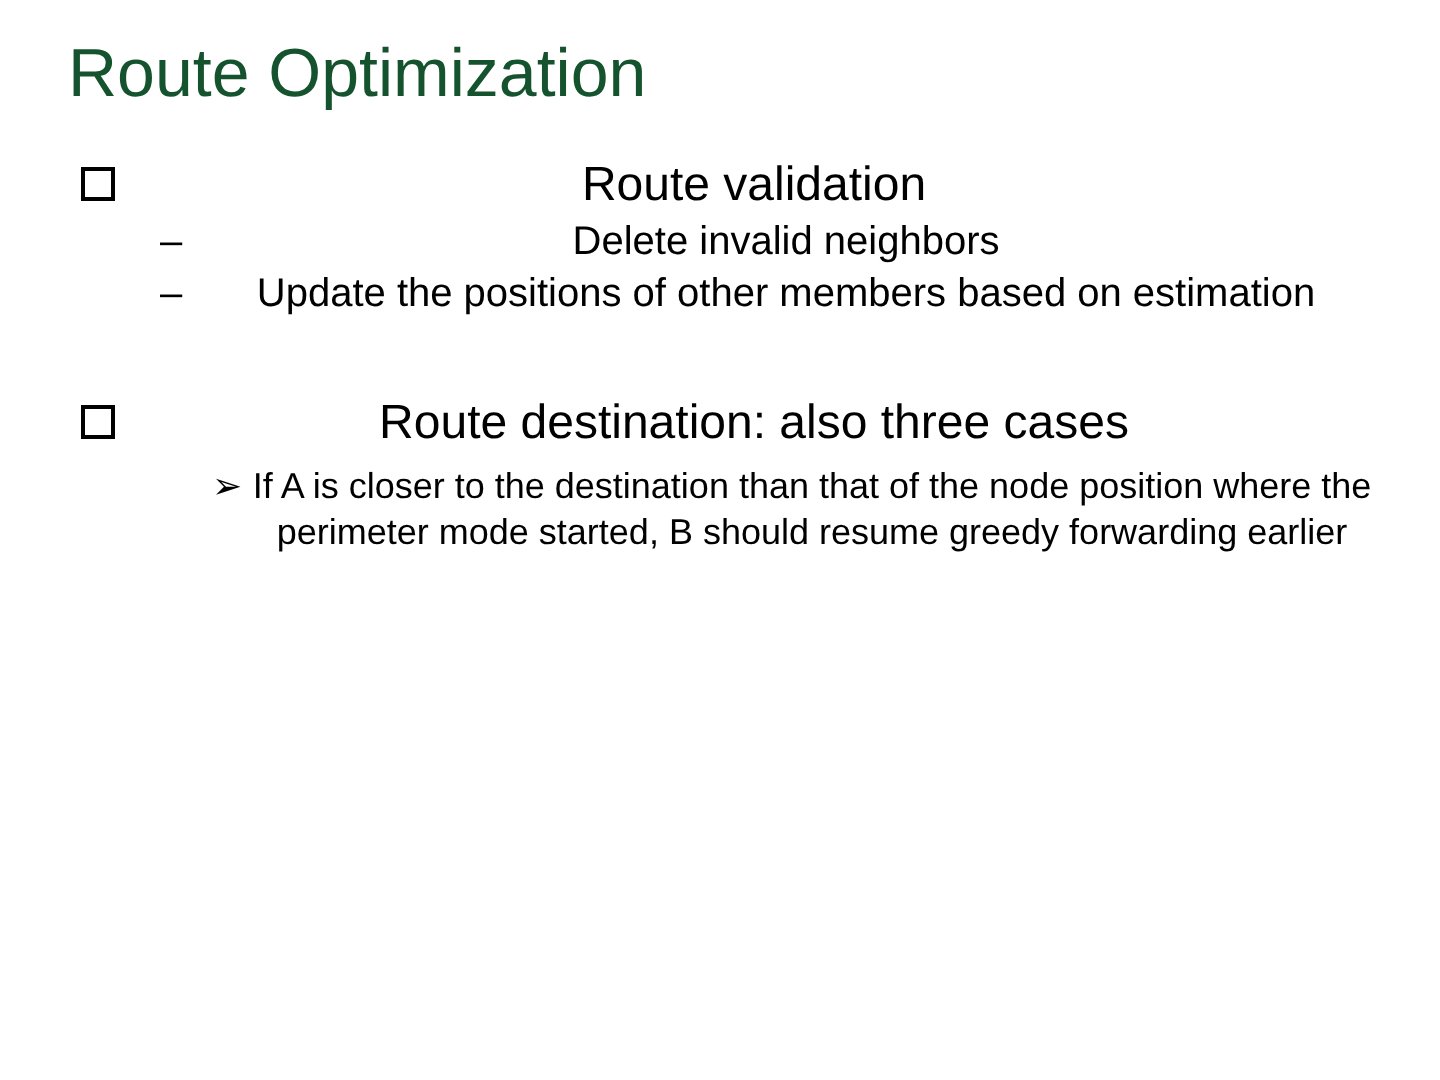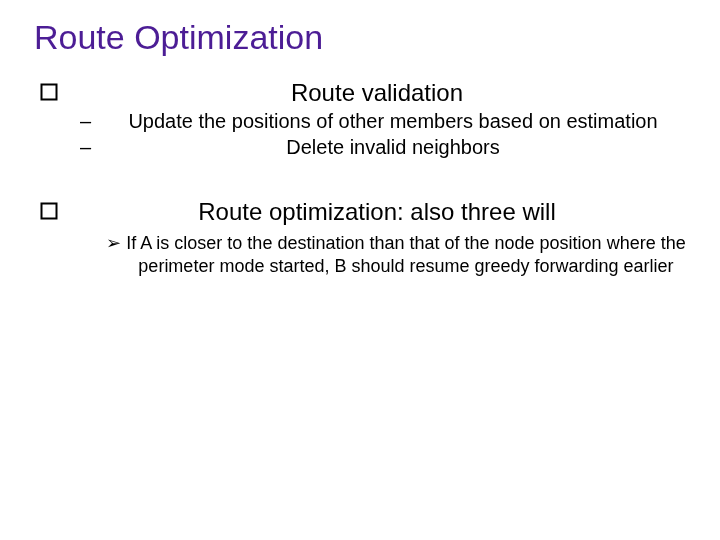--- a/index.html
+++ b/index.html
@@ -12,21 +12,21 @@
     color: #000;
   }
   .slide {
     box-sizing: border-box;
     width: 720px;
     height: 540px;
     padding: 18px 34px 18px 34px;
   }
   .title {
     font-size: 34px;
-    color: #4c1d95;
+    color: #14532d;
     margin: 0 0 22px 0;
   }
   .sec {
     margin-top: 14px;
     margin-bottom: 2px;
     text-align: center;
   }
   .qline {
     font-size: 24px;
     margin-left: 6px;
@@ -83,32 +83,32 @@
   <div class="title">Route Optimization</div>
 
   <div class="sec">
     <div class="qline">
       <svg class="qicon" width="18" height="18" viewBox="0 0 18 18">
         <rect x="1.5" y="1.5" width="15" height="15" fill="none" stroke="#000" stroke-width="2"></rect>
       </svg>
       <span>Route validation</span>
     </div>
     <div class="dashlist">
+      <div class="dashitem">Delete invalid neighbors</div>
       <div class="dashitem">Update the positions of other members based on estimation</div>
-      <div class="dashitem">Delete invalid neighbors</div>
     </div>
   </div>
 
   <div class="gap"></div>
 
   <div class="sec">
     <div class="qline">
       <svg class="qicon" width="18" height="18" viewBox="0 0 18 18">
         <rect x="1.5" y="1.5" width="15" height="15" fill="none" stroke="#000" stroke-width="2"></rect>
       </svg>
-      <span>Route optimization: also three will</span>
+      <span>Route destination: also three cases</span>
     </div>
     <div class="chevlist">
       <div class="chevitem">If A is closer to the destination than that of the node position where the perimeter mode started, B should resume greedy forwarding earlier</div>
     </div>
   </div>
 
 </div>
 
 </body></html>

